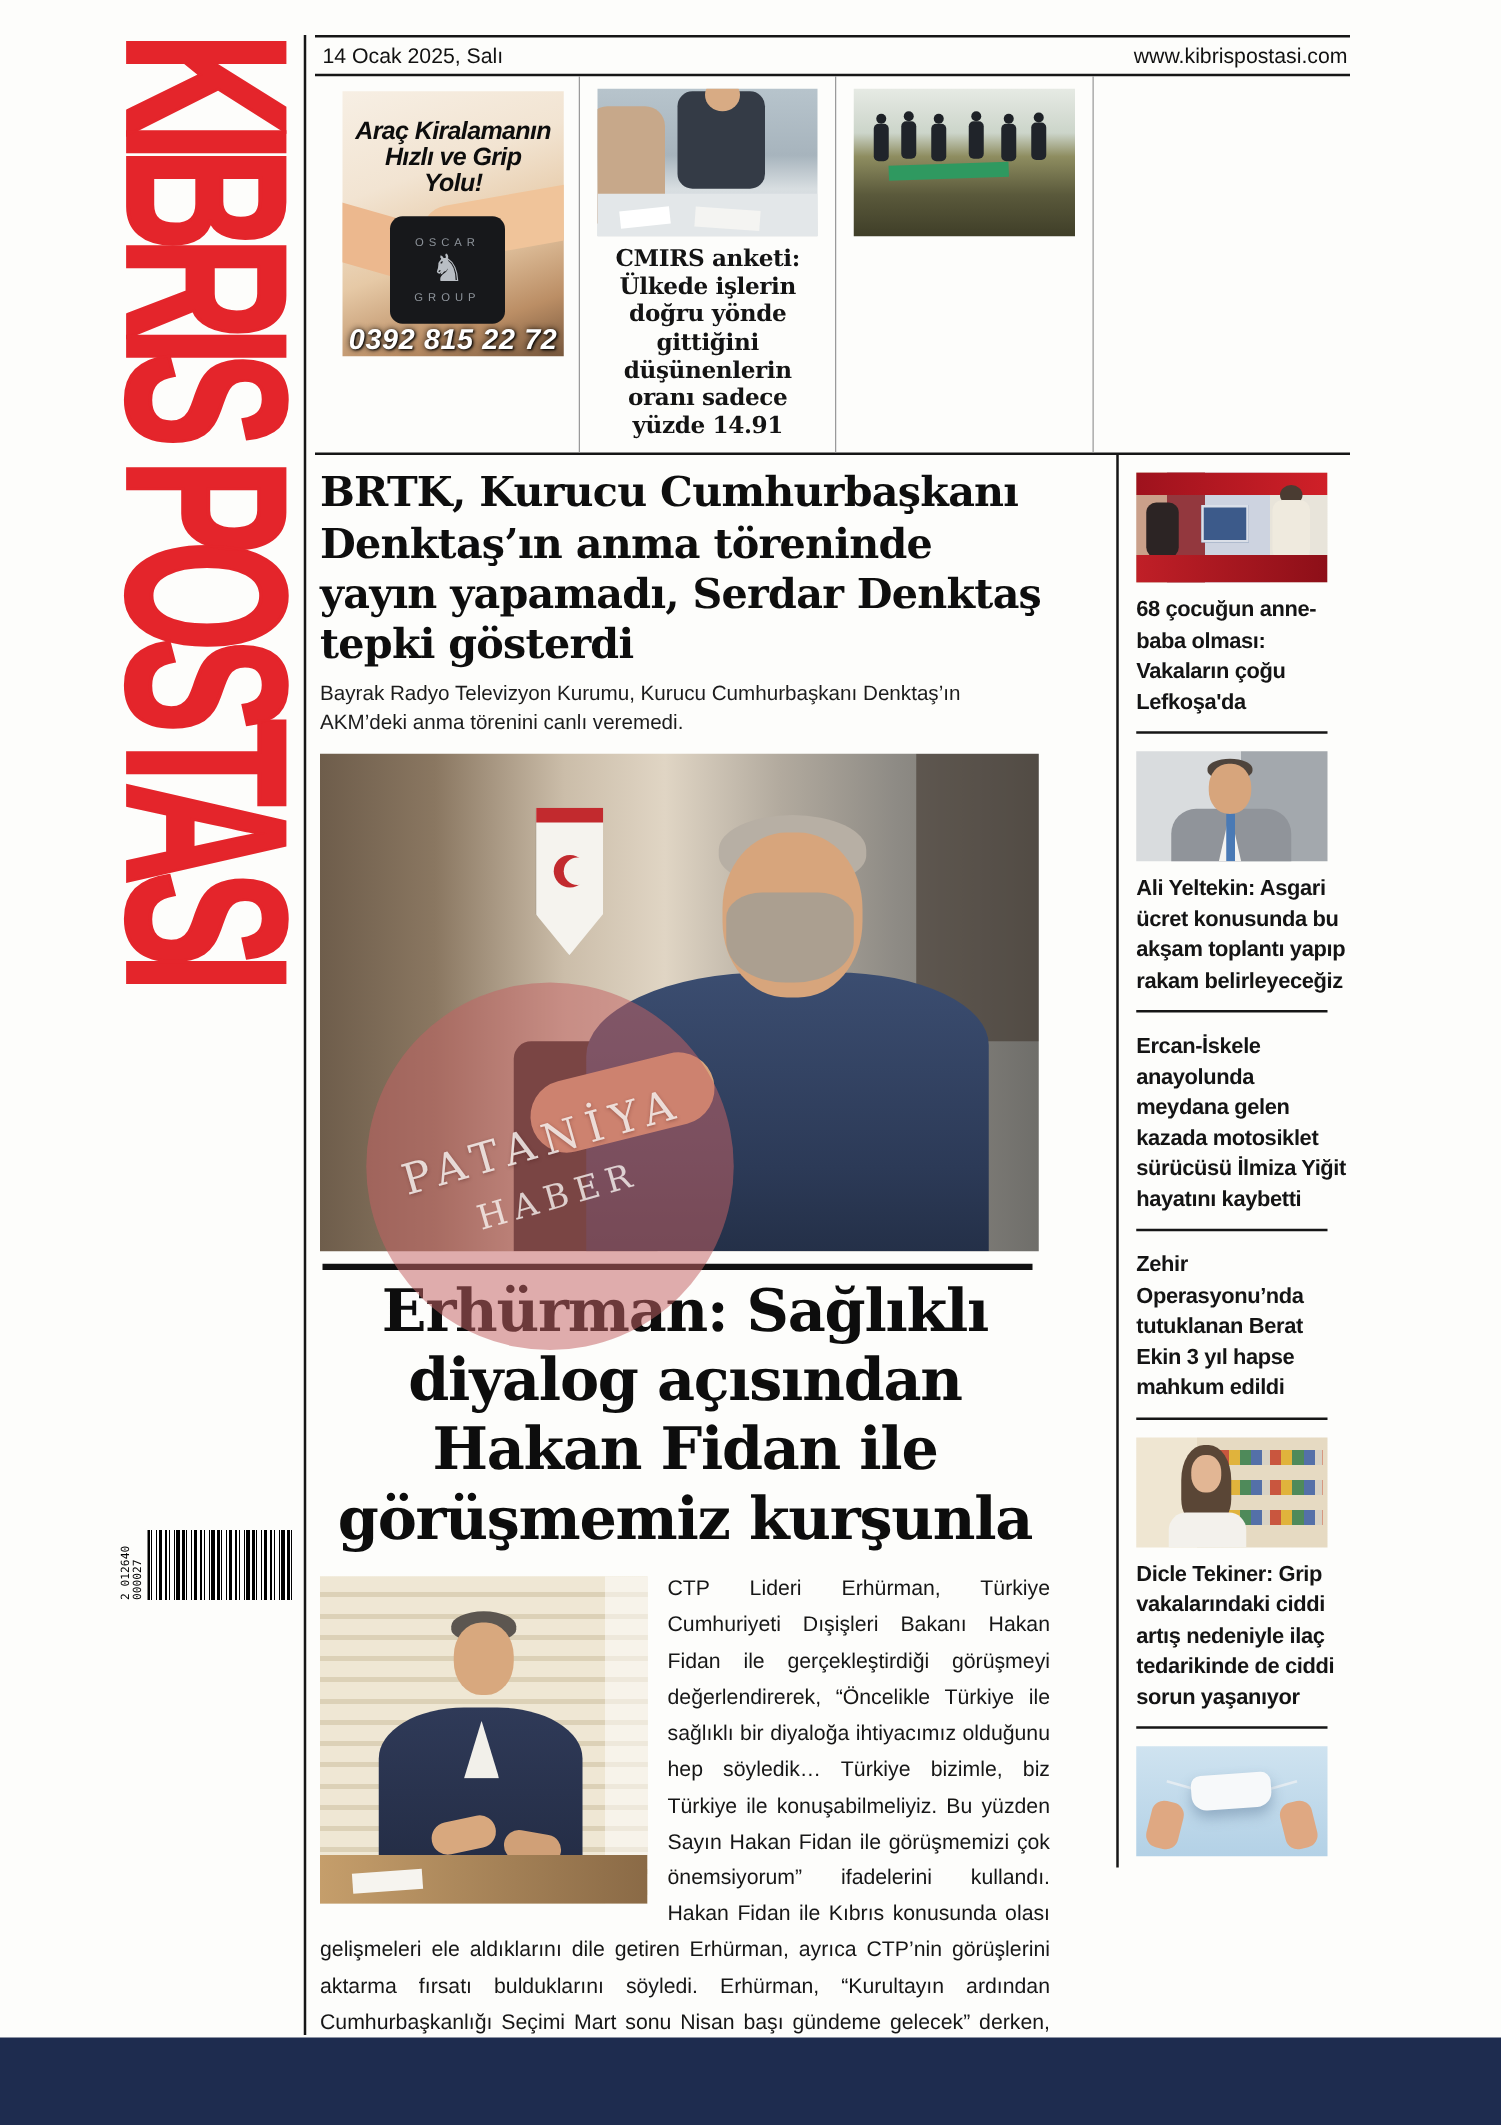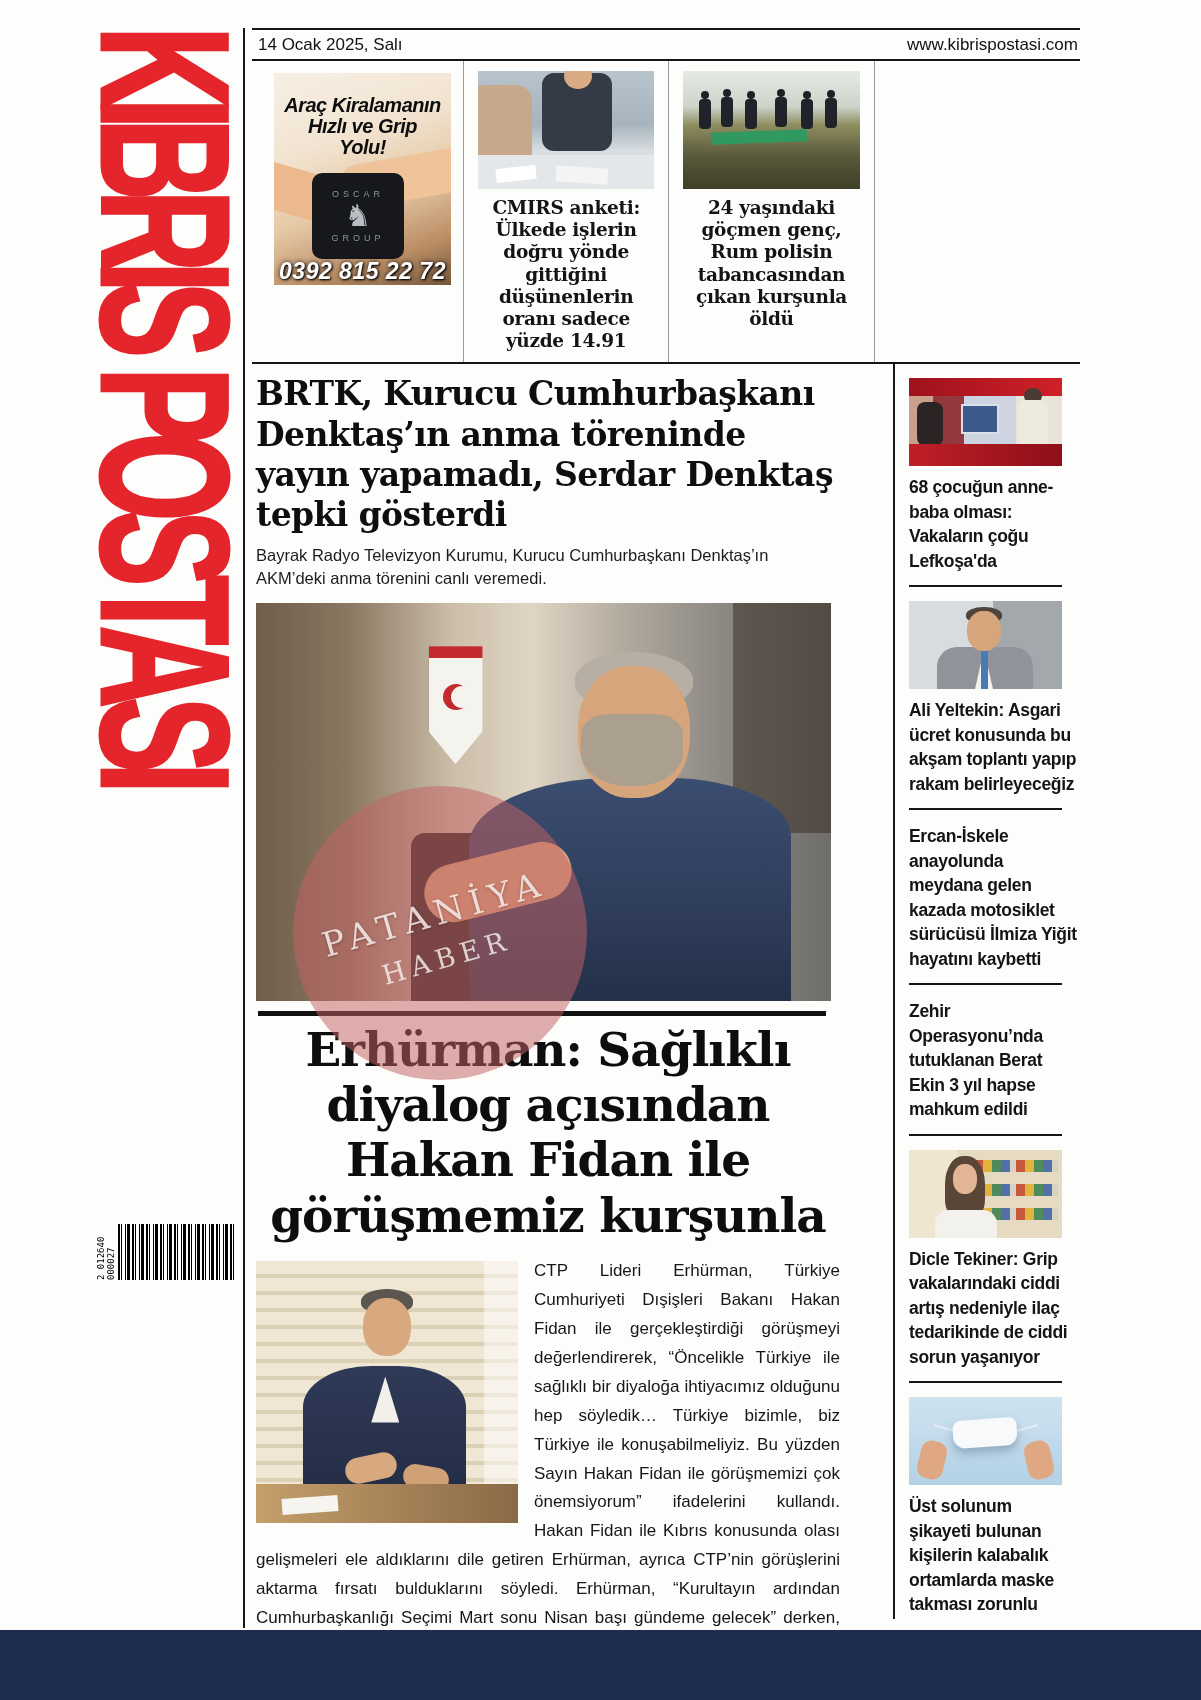--- a/index.html
+++ b/index.html
@@ -185,21 +185,20 @@
     <div class="tcell">
       <div class="timg sc-field">
         <div class="fig" style="left:16px"></div>
         <div class="fig" style="left:38px;top:26px"></div>
         <div class="fig" style="left:62px"></div>
         <div class="fig" style="left:92px;top:26px"></div>
         <div class="fig" style="left:118px"></div>
         <div class="fig" style="left:142px;top:27px"></div>
         <div class="tarp"></div>
       </div>
-      <div class="ttitle">24 yaşındaki göçmen genç, Rum polisin tabancasından çıkan kurşunla öldü</div>
     </div>
   </div>
 
   <div class="main">
 
     <div class="article-col">
       <div class="lead-hl">BRTK, Kurucu Cumhurbaşkanı Denktaş’ın anma töreninde yayın yapamadı, Serdar Denktaş tepki gösterdi</div>
       <div class="lead-sub">Bayrak Radyo Televizyon Kurumu, Kurucu Cumhurbaşkanı Denktaş’ın AKM’deki anma törenini canlı veremedi.</div>
 
       <div class="lead-photo">
@@ -286,21 +285,20 @@
       <div class="sb-sep"></div>
 
       <div class="sb-item">
         <div class="sb-img sc-mask">
           <div class="st1"></div>
           <div class="st2"></div>
           <div class="mk"></div>
           <div class="hd1"></div>
           <div class="hd2"></div>
         </div>
-        <div class="sb-title">Üst solunum şikayeti bulunan kişilerin kalabalık ortamlarda maske takması zorunlu</div>
       </div>
 
     </div>
   </div>
 </div>
 
 <div class="watermark">
   <div class="wm-inner">
     <div class="wm1">PATANİYA</div>
     <div class="wm2">HABER</div>

